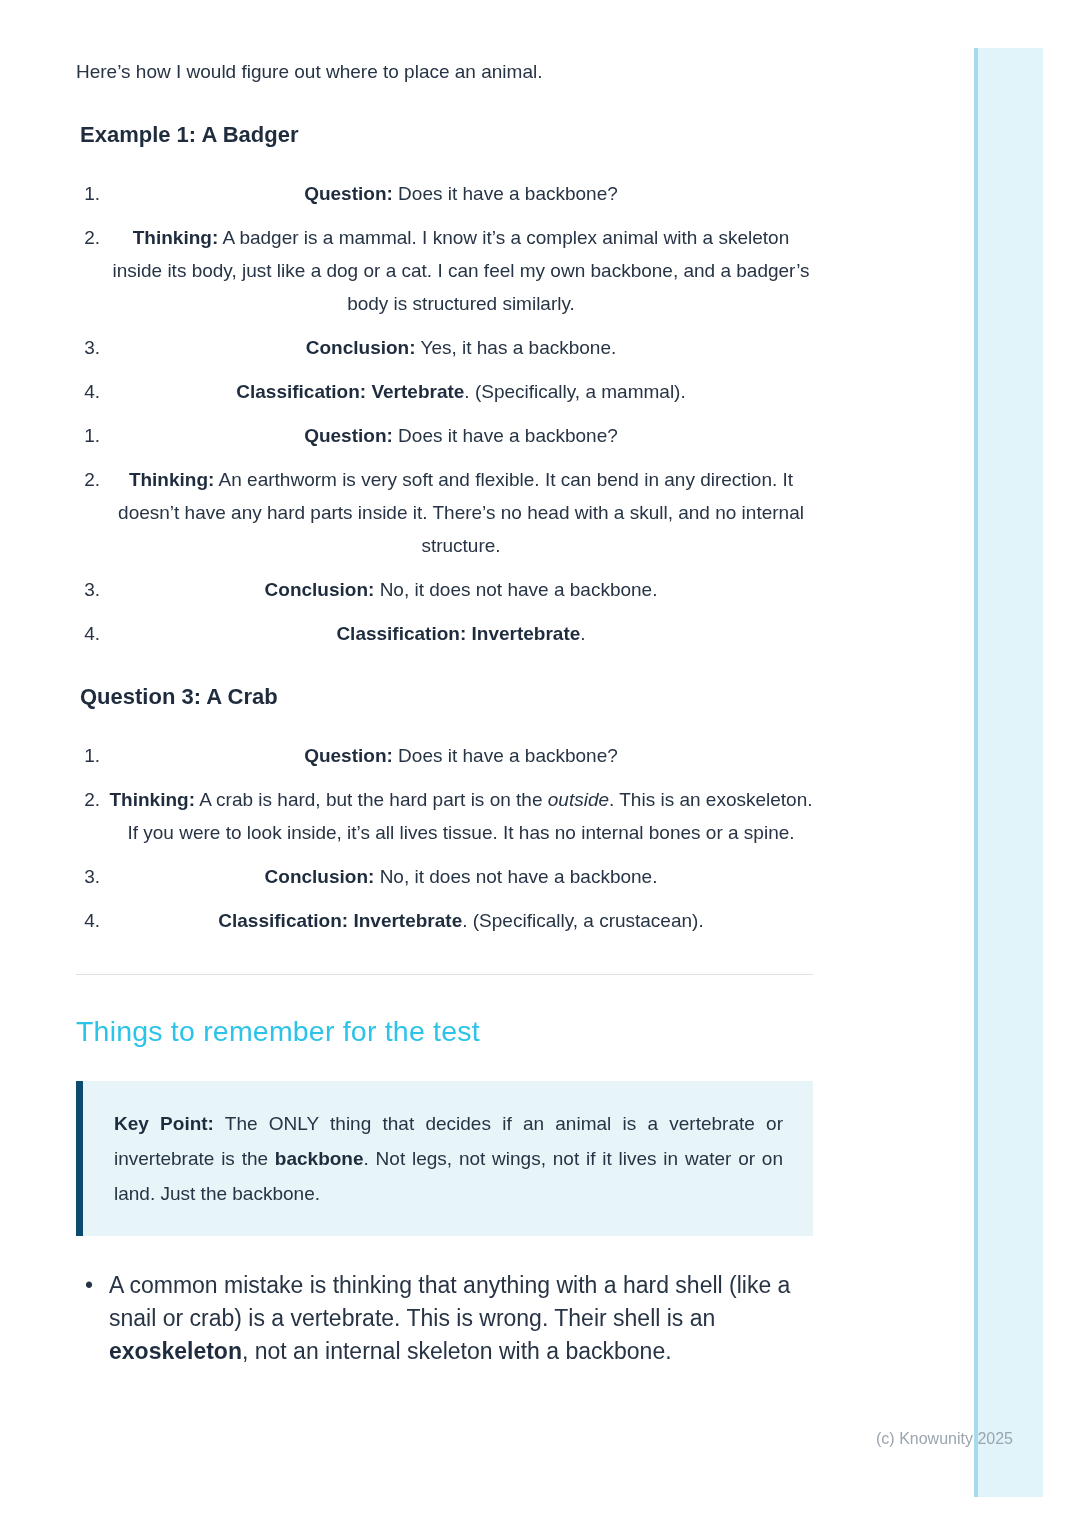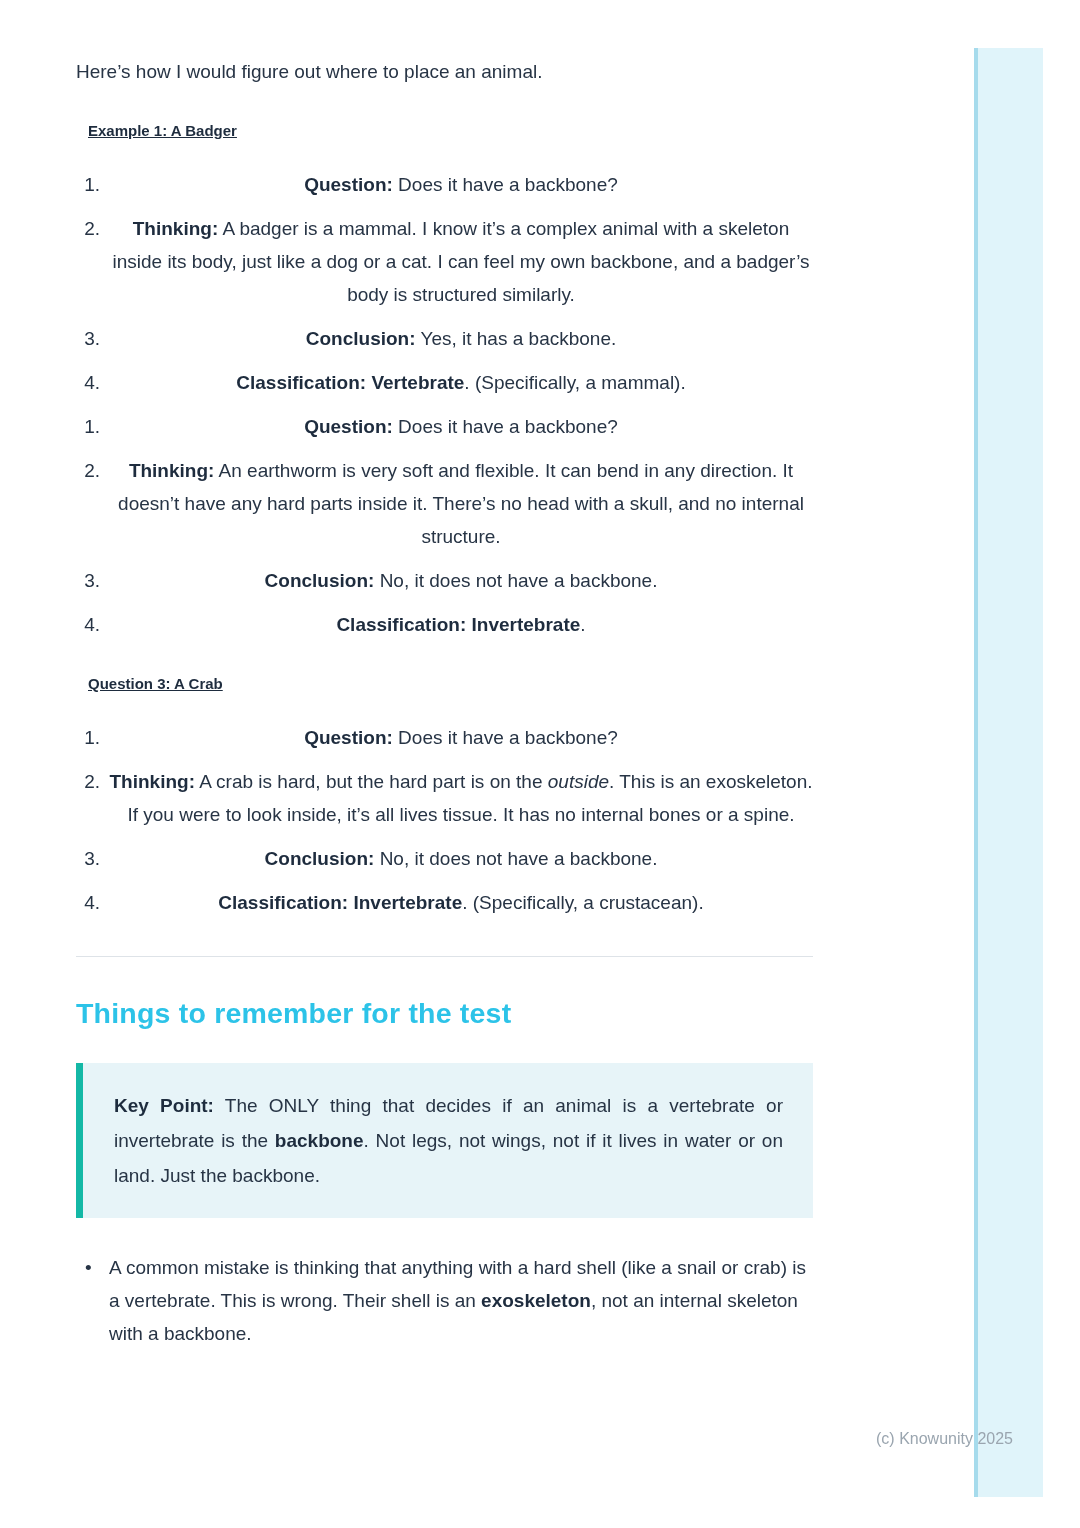--- a/index.html
+++ b/index.html
@@ -22,25 +22,24 @@
     height: 1449px;
     background: #e0f4fa;
     border-left: 4px solid #a6dbec;
   }
 
   .content { position: absolute; left: 76px; top: 55px; width: 737px; }
 
   .intro { font-size: 19px; line-height: 33px; margin: 0; }
 
   .ex-title {
-    font-size: 15px;
+    font-size: 22px;
     font-weight: 700;
     color: #1e2c3e;
-    margin: 34px 0 29px 12px;
-    text-decoration: underline;
+    margin: 34px 0 29px 4px;
   }
 
   b { font-weight: 700; color: #1e2c3e; }
   i { font-style: italic; }
 
   ol.steps { list-style: none; margin: 0 0 4px 0; padding: 0; counter-reset: step; }
   ol.steps > li {
     counter-increment: step;
     position: relative;
     padding-left: 33px;
@@ -56,39 +55,39 @@
     top: 0;
     width: 24px;
     text-align: right;
     color: #273445;
   }
 
   .divider { border: none; border-top: 1px solid #dee3e8; margin: 37px 0 0 0; }
 
   .section-title {
     font-size: 28.5px;
-    font-weight: 700;
+    font-weight: 400;
     color: #2cc3e8;
     margin: 40px 0 0 0;
     letter-spacing: 0.2px;
   }
 
   .keypoint {
     margin-top: 33px;
     background: #e7f4f8;
-    border-left: 7px solid #14b8a6;
+    border-left: 7px solid #0c4a6e;
     padding: 25px 30px 25px 31px;
   }
   .keypoint p { margin: 0; font-size: 19px; line-height: 35px; text-align: justify; }
 
   ul.notes { list-style: none; margin: 33px 0 0 0; padding: 0; }
   ul.notes > li {
     position: relative;
     padding-left: 33px;
-    font-size: 19px;
+    font-size: 23px;
     line-height: 33px;
   }
   ul.notes > li::before {
     content: "\2022";
     position: absolute;
     left: 9px;
     top: 0;
   }
 
   .footer {

